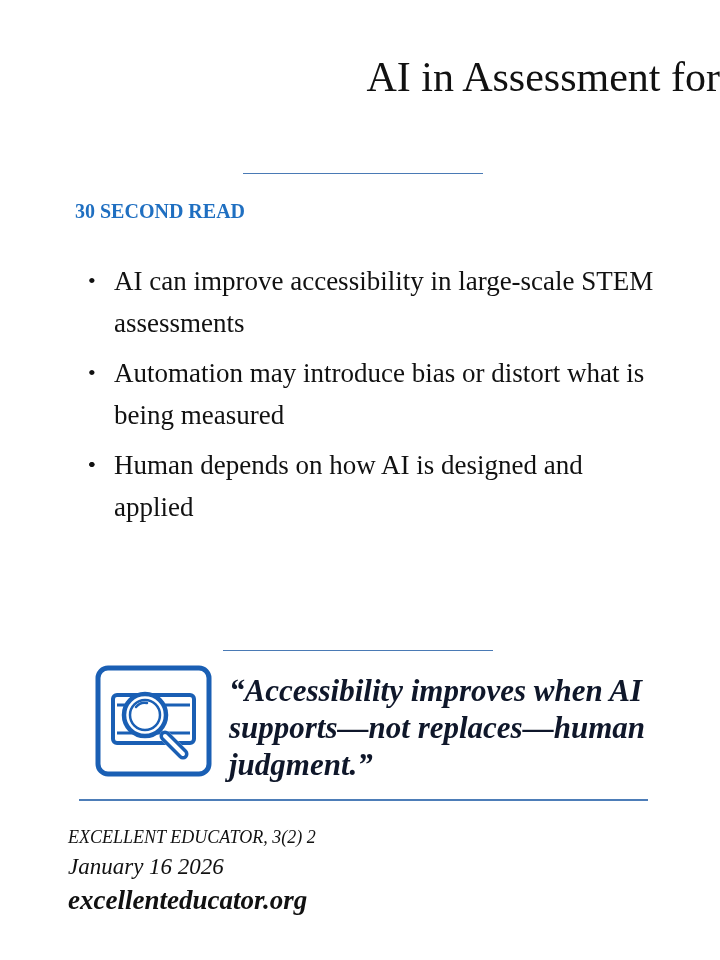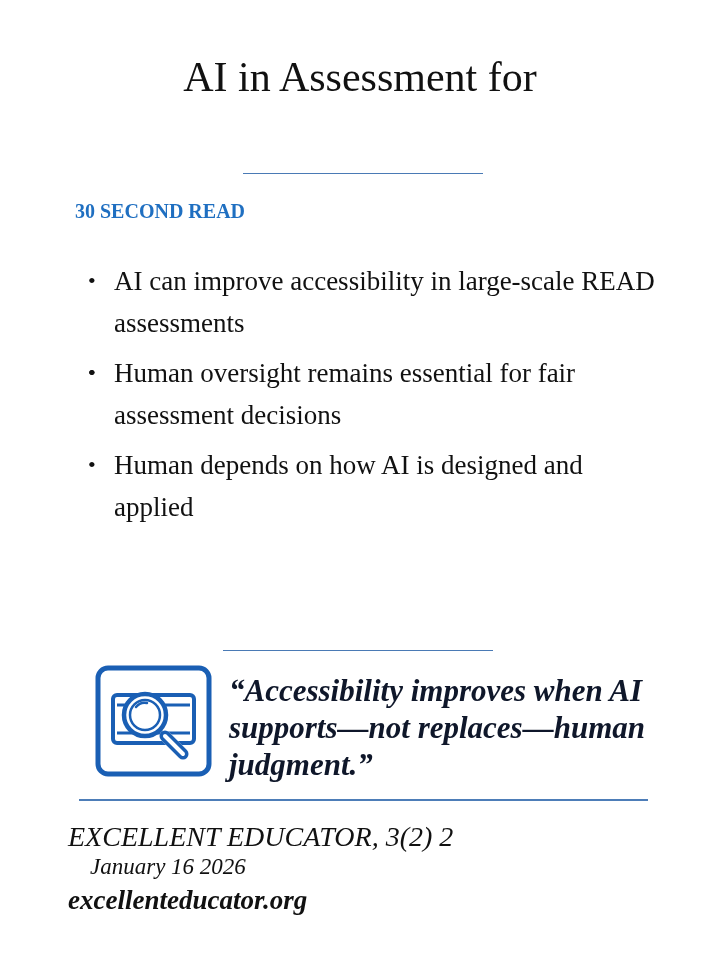--- a/index.html
+++ b/index.html
@@ -13,21 +13,21 @@
       position: relative;
       overflow: hidden;
       font-family: "Liberation Serif", "DejaVu Serif", serif;
       color: #111111;
     }
     .title {
       position: absolute;
       left: 0;
       top: 52px;
       width: 720px;
-      text-align: center;
+      text-align: right;
       font-size: 42px;
       line-height: 50px;
       color: #111111;
       font-weight: normal;
       margin: 0;
     }
     .title span { display: block; }
     .divider {
       position: absolute;
       height: 1px;
@@ -92,29 +92,28 @@
     }
 
     .footer {
       position: absolute;
       left: 68px;
       top: 822px;
       font-style: italic;
       color: #111111;
     }
     .footer .citation {
-      font-size: 28px;
+      font-size: 18px;
       line-height: 30px;
       display: block;
     }
     .footer .date {
       font-size: 23px;
       line-height: 30px;
       display: block;
-      margin-left: 22px;
     }
     .footer .site {
       font-size: 27px;
       line-height: 36px;
       font-weight: bold;
       display: block;
     }
   </style>
 </head>
 <body>
@@ -123,28 +122,28 @@
   <span>AI in Assessment for</span>
 </h1>
 
 <div class="divider top"></div>
 
 <div class="kicker">30 SECOND READ</div>
 
 <ul class="bullets">
   <li>
     <span class="dot">•</span>
-    <span>AI can improve accessibility in large-scale READ assessments</span>
+    <span>AI can improve accessibility in large-scale STEM assessments</span>
   </li>
   <li>
     <span class="dot">•</span>
+    <span>Automation may introduce bias or distort what is being measured</span>
   </li>
   <li>
     <span class="dot">•</span>
-    <span>Human oversight remains essential for fair assessment decisions</span>
   </li>
   <li>
     <span class="dot">•</span>
     <span>Human depends on how AI is designed and applied</span>
   </li>
 </ul>
 
 <div class="divider mid"></div>
 
 <div class="quote-icon">

